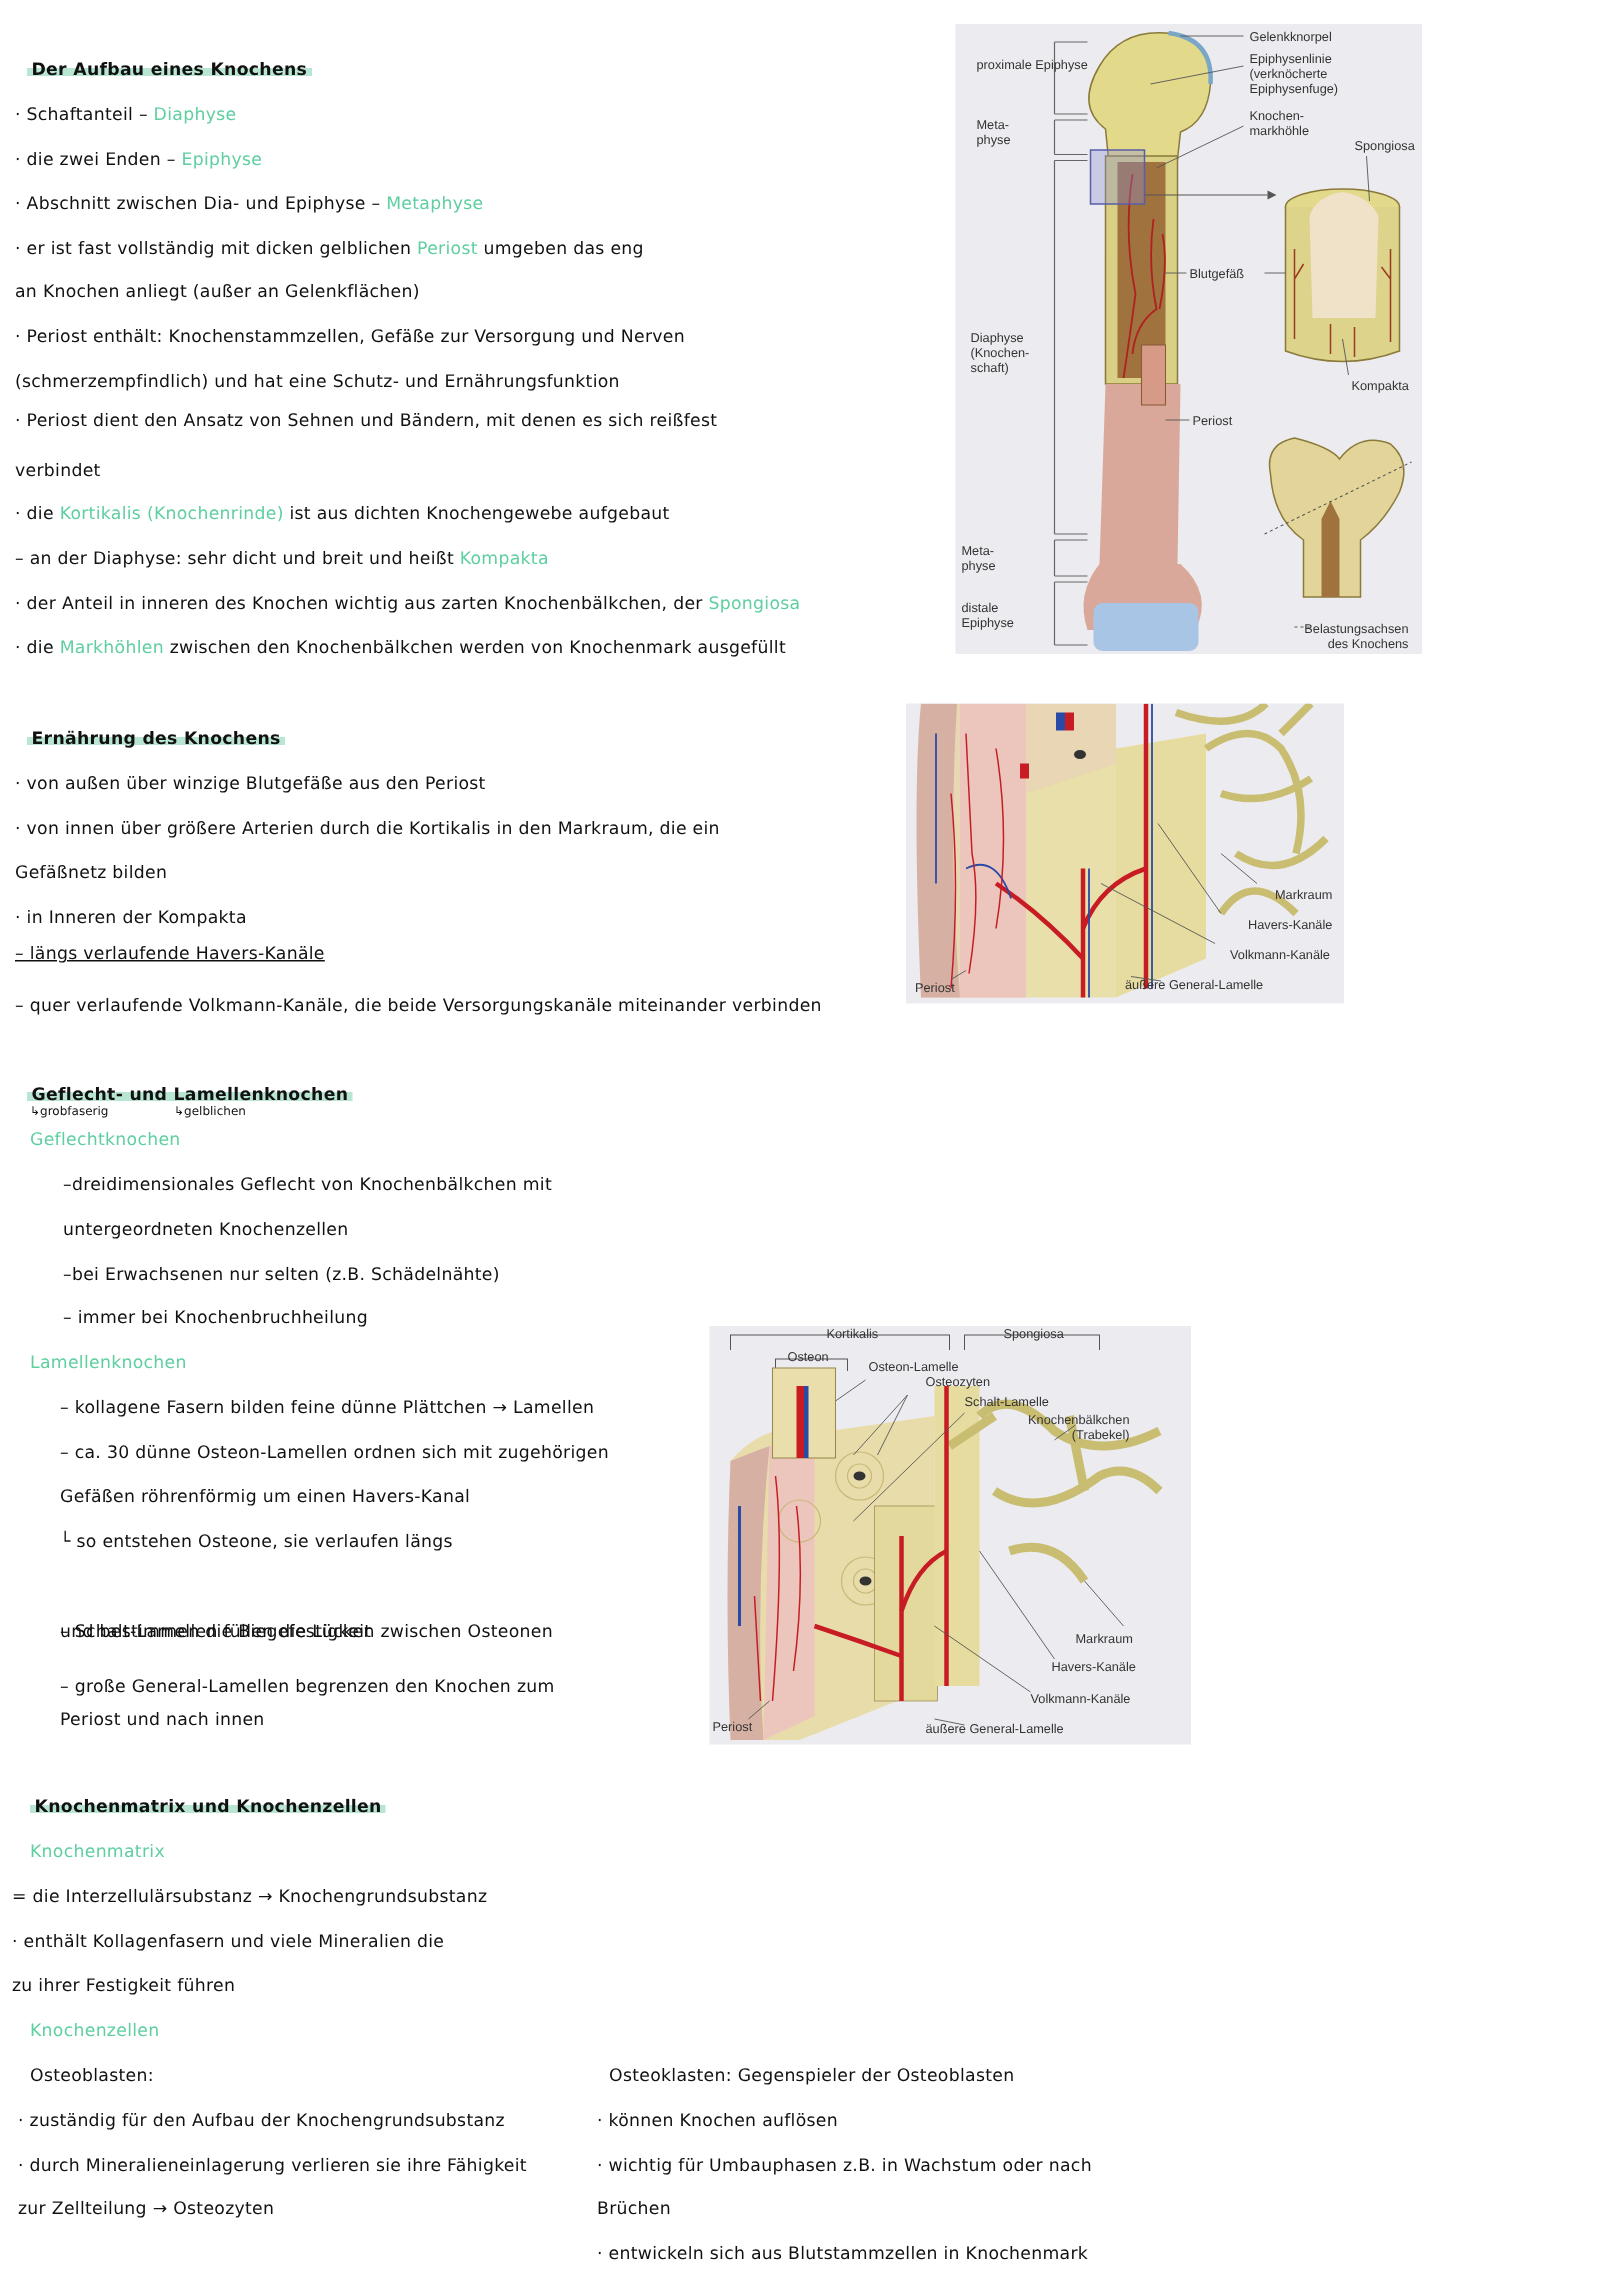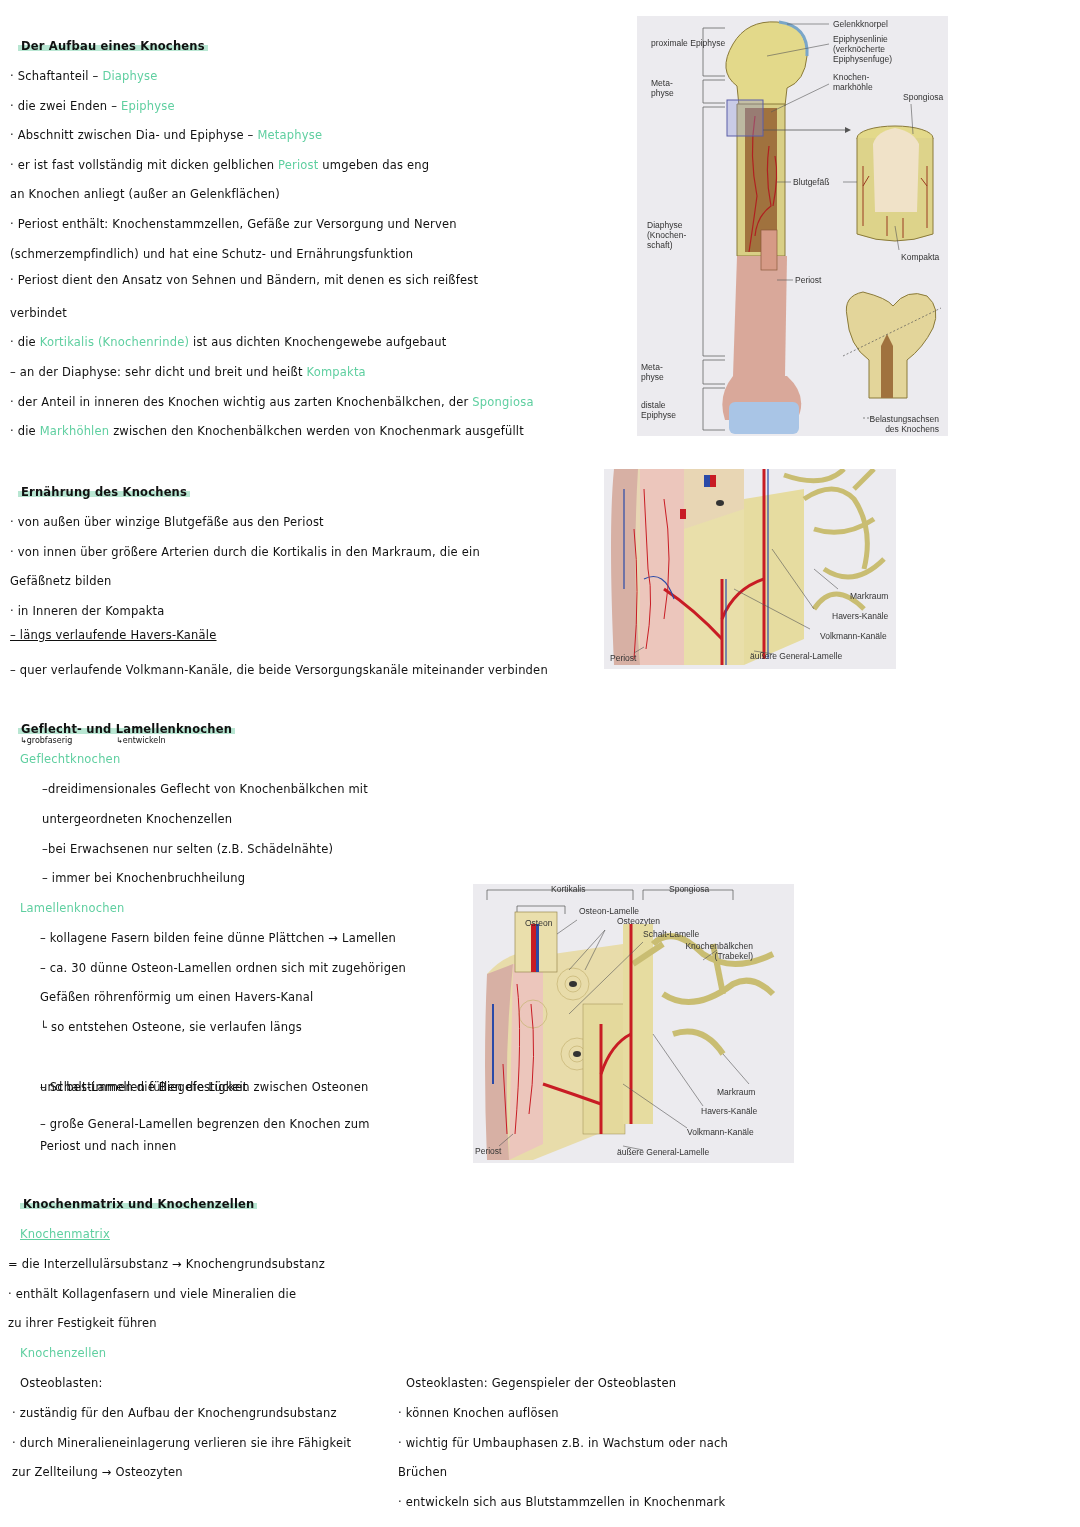--- a/index.html
+++ b/index.html
@@ -166,21 +166,21 @@
   <div class="lbl" style="left:246px;top:122px;">Markraum</div>
   <div class="lbl" style="left:228px;top:142px;">Havers-Kanäle</div>
   <div class="lbl" style="left:216px;top:162px;">Volkmann-Kanäle</div>
   <div class="lbl" style="left:6px;top:184px;">Periost</div>
   <div class="lbl" style="left:146px;top:182px;">äußere General-Lamelle</div>
 </div>
 
 <div>
   <div class="line" style="left:18px;top:721px;"><span class="hl">Geflecht- und Lamellenknochen</span></div>
   <div class="sub" style="left:20px;top:736px;">↳grobfaserig</div>
-  <div class="sub" style="left:116px;top:736px;">↳entwickeln</div>
+  <div class="sub" style="left:116px;top:736px;">↳gelblichen</div>
   <div class="line g" style="left:20px;top:751px;">Geflechtknochen</div>
   <div id="s3a">
       <div class="line" style="left: 42px; top: 781px;">–dreidimensionales Geflecht von Knochenbälkchen mit</div>
       <div class="line" style="left: 42px; top: 810.8px;"> untergeordneten Knochenzellen</div>
       <div class="line" style="left: 42px; top: 840.6px;">–bei Erwachsenen nur  selten (z.B. Schädelnähte)</div>
       <div class="line" style="left: 42px; top: 870.4px;">– immer bei Knochenbruchheilung</div>
     </div>
   <div class="line g" style="left:20px;top:900px;">Lamellenknochen</div>
   <div id="s3b">
       <div class="line" style="left: 40px; top: 930px;">– kollagene Fasern bilden feine dünne Plättchen → Lamellen</div>
@@ -245,35 +245,35 @@
       <line x1="230" y1="76" x2="244" y2="66"></line>
       <line x1="250" y1="170" x2="276" y2="200"></line>
       <line x1="180" y1="150" x2="230" y2="222"></line>
       <line x1="150" y1="200" x2="214" y2="244"></line>
       <line x1="150" y1="262" x2="170" y2="266"></line>
       <line x1="26" y1="262" x2="40" y2="250"></line>
     </g>
   </svg>
   <div class="lbl" style="left:78px;top:0px;">Kortikalis</div>
   <div class="lbl" style="left:196px;top:0px;">Spongiosa</div>
-  <div class="lbl" style="left:52px;top:15px;margin-top:19px;">Osteon</div>
+  <div class="lbl" style="left:52px;top:15px;">Osteon</div>
   <div class="lbl" style="left:106px;top:22px;">Osteon-Lamelle</div>
   <div class="lbl" style="left:144px;top:32px;">Osteozyten</div>
   <div class="lbl" style="left:170px;top:45px;">Schalt-Lamelle</div>
   <div class="lbl r" style="left:208px;top:57px;width:72px;white-space:normal;">Knochenbälkchen (Trabekel)</div>
   <div class="lbl" style="left:244px;top:203px;">Markraum</div>
   <div class="lbl" style="left:228px;top:222px;">Havers-Kanäle</div>
   <div class="lbl" style="left:214px;top:243px;">Volkmann-Kanäle</div>
   <div class="lbl" style="left:2px;top:262px;">Periost</div>
   <div class="lbl" style="left:144px;top:263px;">äußere General-Lamelle</div>
 </div>
 
 <div>
   <div class="line" style="left:20px;top:1196px;"><span class="hl">Knochenmatrix und Knochenzellen</span></div>
-  <div class="line g" style="left:20px;top:1226px;text-decoration:underline;">Knochenmatrix</div>
+  <div class="line g" style="left:20px;top:1226px;">Knochenmatrix</div>
   <div id="s4a">
       <div class="line" style="left: 8px; top: 1256px;">= die Interzellulärsubstanz → Knochengrundsubstanz</div>
       <div class="line" style="left: 8px; top: 1285.7px;">· enthält Kollagenfasern und viele Mineralien die</div>
       <div class="line" style="left: 8px; top: 1315.4px;">  zu ihrer Festigkeit führen</div>
     </div>
   <div class="line g" style="left:20px;top:1345px;">Knochenzellen</div>
   <div class="line" style="left:20px;top:1375px;">Osteoblasten:</div>
   <div id="s4b">
       <div class="line" style="left: 12px; top: 1405px; text-align: right;">· zuständig für den Aufbau der Knochengrundsubstanz</div>
       <div class="line" style="left: 12px; top: 1434.6px;">· durch Mineralieneinlagerung verlieren sie ihre Fähigkeit</div>

